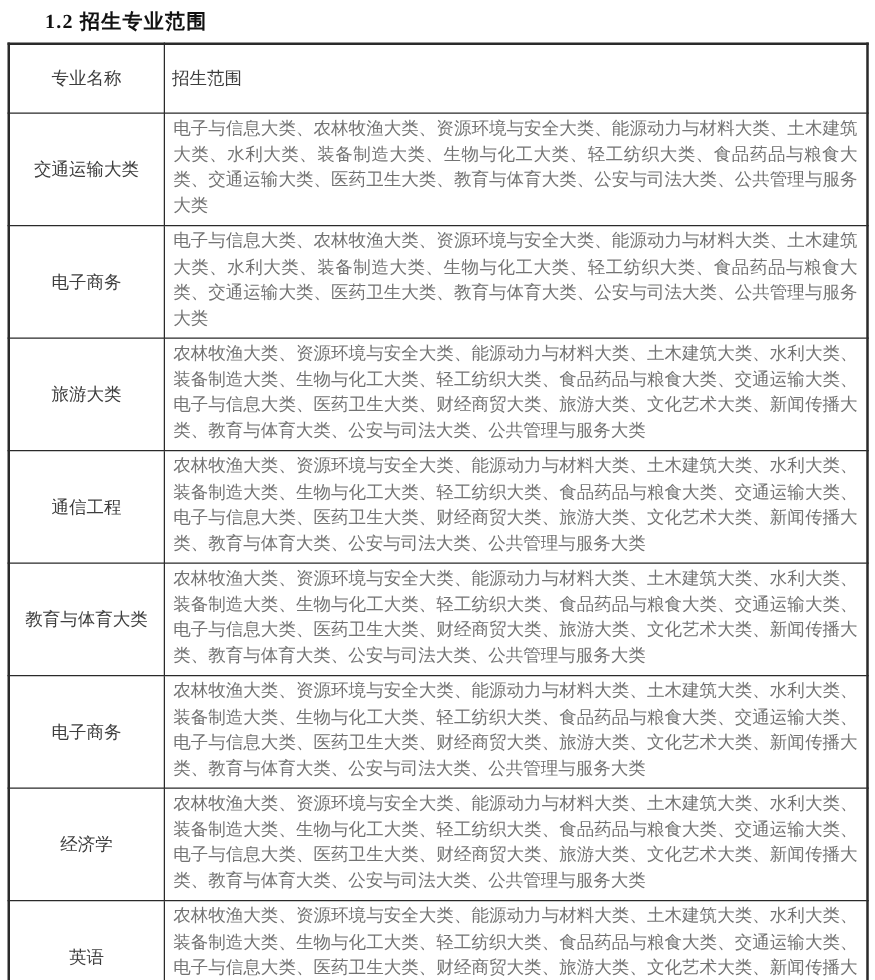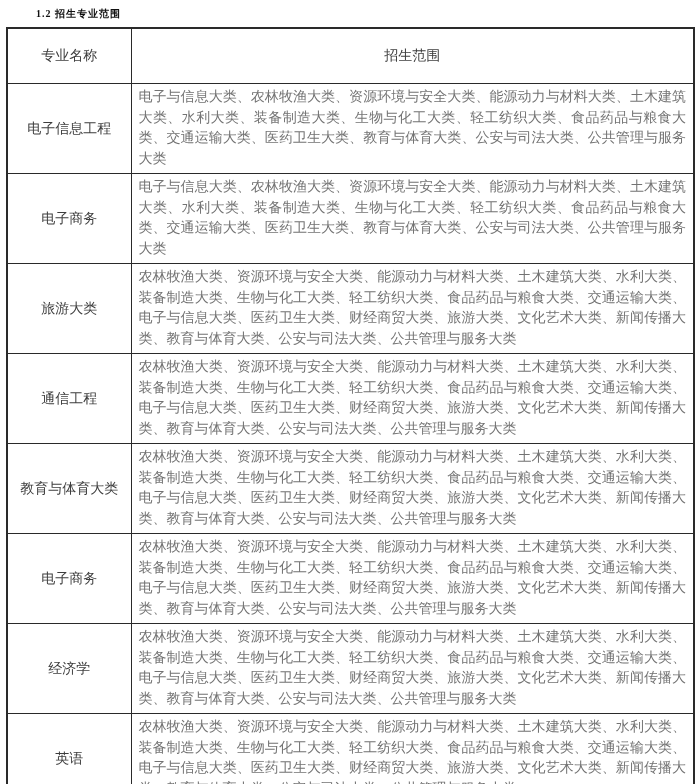--- a/index.html
+++ b/index.html
@@ -10,21 +10,21 @@
     font-family: "Liberation Serif", "DejaVu Serif", serif;
   }
   .page {
     width: 700px;
     height: 784px;
     box-sizing: border-box;
     background: #ffffff;
     overflow: hidden;
   }
   .doc-title {
-    font-size: 10px;
+    font-size: 16px;
     font-weight: bold;
     color: #111111;
     margin: 7px 0 6px 36px;
     letter-spacing: 1px;
   }
   table.major-table {
     border-collapse: collapse;
     width: 689px;
     margin-left: 6px;
     table-layout: fixed;
@@ -41,21 +41,21 @@
     font-size: 14px;
     box-sizing: border-box;
   }
   th.col-major, td.major-cell {
     width: 124px;
     text-align: center;
     vertical-align: middle;
     padding: 18px 4px;
   }
   th.col-scope {
-    text-align: center;
+    text-align: left;
     vertical-align: middle;
     height: 32px;
     padding: 14px 6px;
   }
   td.scope-cell {
     text-align: justify;
     text-align-last: left;
     vertical-align: middle;
     line-height: 20.5px;
     padding: 3px 7px 4px 7px;
@@ -71,21 +71,21 @@
 
   <table class="major-table">
     <thead>
       <tr>
         <th class="col-major">专业名称</th>
         <th class="col-scope">招生范围</th>
       </tr>
     </thead>
     <tbody>
       <tr>
-        <td class="major-cell">电子信息工程</td>
+        <td class="major-cell">交通运输大类</td>
         <td class="scope-cell">电子与信息大类、农林牧渔大类、资源环境与安全大类、能源动力与材料大类、土木建筑大类、水利大类、装备制造大类、生物与化工大类、轻工纺织大类、食品药品与粮食大类、交通运输大类、医药卫生大类、教育与体育大类、公安与司法大类、公共管理与服务大类</td>
       </tr>
       <tr>
         <td class="major-cell">电子商务</td>
         <td class="scope-cell">电子与信息大类、农林牧渔大类、资源环境与安全大类、能源动力与材料大类、土木建筑大类、水利大类、装备制造大类、生物与化工大类、轻工纺织大类、食品药品与粮食大类、交通运输大类、医药卫生大类、教育与体育大类、公安与司法大类、公共管理与服务大类</td>
       </tr>
       <tr>
         <td class="major-cell">旅游大类</td>
         <td class="scope-cell">农林牧渔大类、资源环境与安全大类、能源动力与材料大类、土木建筑大类、水利大类、装备制造大类、生物与化工大类、轻工纺织大类、食品药品与粮食大类、交通运输大类、电子与信息大类、医药卫生大类、财经商贸大类、旅游大类、文化艺术大类、新闻传播大类、教育与体育大类、公安与司法大类、公共管理与服务大类</td>
       </tr>

